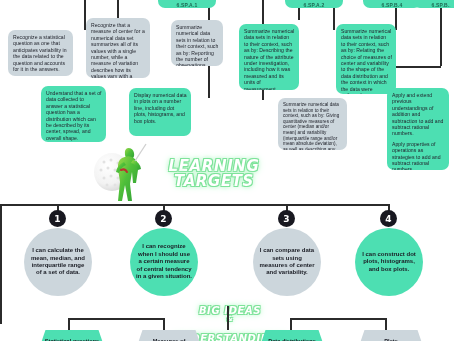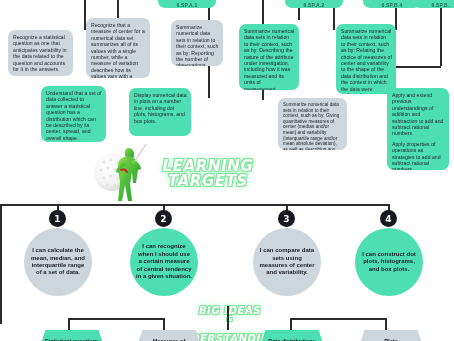--- a/index.html
+++ b/index.html
@@ -229,21 +229,21 @@
     <g fill="url(#golfg)">
       <path d="M40 8 q5 0 6 5 q1 5 -3 6 q-5 1 -6 -4 q-1 -6 3 -7 z"></path>
       <path d="M34 18 q8 -4 13 1 q4 4 3 11 l-2 13 l-3 0 l-1 -11 l-2 12 l2 17 l-4 0 l-3 -16 l-3 16 l-4 0 l2 -19 l-2 -13 q-1 -8 4 -11 z"></path>
       <path d="M45 20 q7 2 8 9 l-3 1 q-2 -6 -7 -7 z"></path>
       <path d="M36 22 q-7 3 -8 10 l3 1 q2 -6 7 -8 z"></path>
     </g>
     <path d="M47 21 L58 4" stroke="#cfcfcf" stroke-width="1.3" fill="none"></path>
     <path d="M33 30 q4 -2 6 2" stroke="#b8342f" stroke-width="2" fill="none" stroke-linecap="round"></path>
   </svg>
 
-  <div class="banner" id="banner-learning" style="left:152px; top:159px; width:112px;">LEARNING
+  <div class="banner" id="banner-learning" style="left:158px; top:159px; width:112px;">LEARNING
 TARGETS</div>
 
   <div class="hline" style="left:57px;  top:204px; width:332px;"></div>
   <div class="vline" style="left:57px;  top:204px; height:8px;"></div>
   <div class="vline" style="left:388px; top:204px; height:8px;"></div>
   <div class="vline" style="left:0px;   top:204px; height:120px;"></div>
   <div class="hline" style="left:0px;   top:204px; width:58px;"></div>
   <div class="vline" style="left:163px; top:204px; height:8px;"></div>
   <div class="vline" style="left:286px; top:204px; height:8px;"></div>
 

